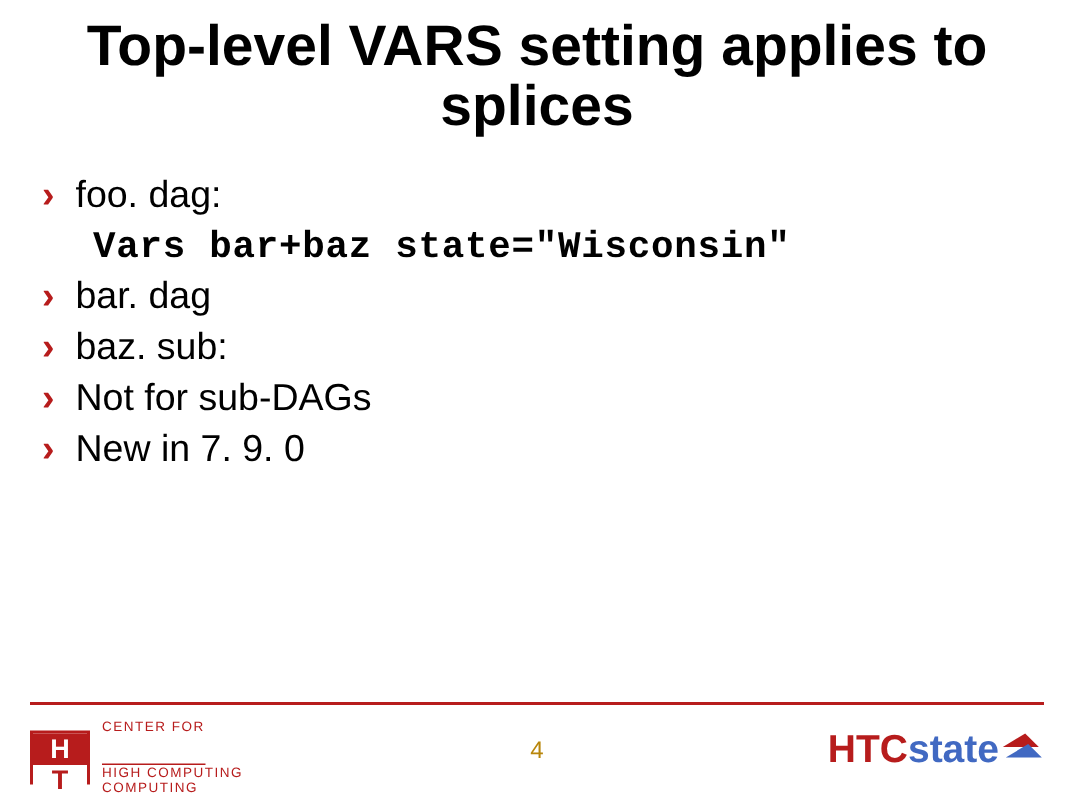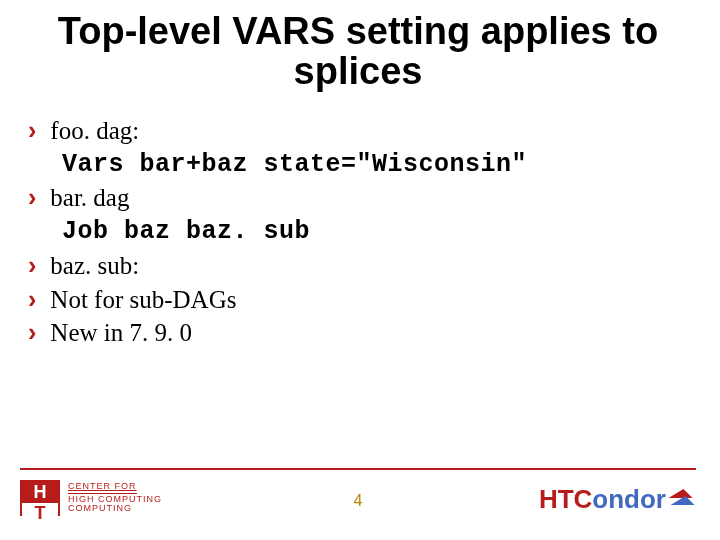--- a/index.html
+++ b/index.html
@@ -2,31 +2,31 @@
 <html><head>
 <meta charset="utf-8">
 <style>
   * { box-sizing: border-box; margin: 0; padding: 0; }
   html, body { width: 720px; height: 540px; overflow: hidden; font-family: Arial, Helvetica, sans-serif; background: #fff; }
   .slide { width: 716px; height: 540px; position: relative; padding: 12px 28px 0 28px; color: #000; }
   .title { font-size: 38px; font-weight: bold; text-align: center; line-height: 1.05; margin-bottom: 22px; }
   .content { font-size: 25px; line-height: 1.35; }
   .bullet { display: flex; align-items: flex-start; }
   .bullet .marker { color: #b71c1c; font-weight: bold; margin-right: 14px; line-height: 1.35; font-family: Arial, sans-serif; }
-  .bullet .txt { flex: 1; font-family: Liberation Serif, serif; }
+  .bullet .txt { flex: 1; }
   .mono { font-family: "Courier New", Courier, monospace; font-weight: bold; letter-spacing: 0.5px; }
   .code-line { padding-left: 34px; }
   .pagenum { position: absolute; left: 0; right: 0; bottom: 30px; text-align: center; font-size: 16px; color: #b8860b; }
   .footer { position: absolute; left: 20px; right: 20px; bottom: 12px; height: 60px; border-top: 2px solid #b71c1c; }
   .logo-left { position: absolute; left: 0; top: 10px; display: flex; align-items: center; }
   .ht-box { width: 40px; height: 36px; display: flex; flex-direction: column; border: 2px solid #b71c1c; margin-right: 8px; }
   .ht-box .top { flex:1; background:#b71c1c; color:#fff; display:flex; align-items:center; justify-content:center; font-size:18px; font-weight:bold; }
   .ht-box .bot { flex:1; background:#fff; color:#b71c1c; display:flex; align-items:center; justify-content:center; font-size:18px; font-weight:bold; }
   .htc-text { font-size: 9px; color:#b71c1c; line-height:1.1; letter-spacing:1px; }
-  .htc-text .line1 { border-bottom:1px solid #b71c1c; display:inline-block; padding-bottom:1px; margin-bottom:1px;text-decoration:underline; }
+  .htc-text .line1 { border-bottom:1px solid #b71c1c; display:inline-block; padding-bottom:19px; margin-bottom:1px; }
   .logo-right { position: absolute; right: 0; top: 14px; display:flex; align-items:center; }
   .condor-text { font-size: 26px; font-weight: bold; display:flex; align-items:center; }
   .condor-text .ht { color:#b71c1c; }
   .condor-text .c  { color:#4169c2; }
   .condor-bird { margin-left:4px; position:relative; width:26px; height:22px; }
   .wing1 { position:absolute; left:0; top:0; width:0; height:0; border-left:12px solid transparent; border-right:12px solid transparent; border-bottom:9px solid #b71c1c; transform: skewX(-18deg); }
   .wing2 { position:absolute; left:2px; top:7px; width:0; height:0; border-left:12px solid transparent; border-right:12px solid transparent; border-bottom:9px solid #4169c2; transform: skewX(-18deg); }
 </style>
 </head>
 <body>
@@ -39,21 +39,20 @@
     <div class="bullet">
       <span class="marker">›</span>
       <span class="txt">foo. dag:</span>
     </div>
     <div class="code-line mono">Vars bar+baz state="Wisconsin"</div>
 
     <div class="bullet">
       <span class="marker">›</span>
       <span class="txt">bar. dag</span>
     </div>
-    <div class="code-line mono">Job baz baz. sub</div>
 
     <div class="bullet">
       <span class="marker">›</span>
       <span class="txt">baz. sub:</span>
     </div>
 
     <div class="bullet">
       <span class="marker">›</span>
       <span class="txt">Not for sub-DAGs</span>
     </div>
@@ -75,21 +74,21 @@
       </div>
       <div class="htc-text">
         <span class="line1">CENTER FOR</span><br>
         <span>HIGH COMPUTING</span><br>
         <span>COMPUTING</span>
       </div>
     </div>
     <div class="logo-right">
       <span class="condor-text">
         <span class="ht">HTC</span>
-          <span class="c">ondor</span>
+          <span class="c">state</span>
       </span>
       <span class="condor-bird">
         <span class="wing1"></span>
           <span class="wing2"></span>
       </span>
     </div>
   </div>
 </div>
 
 </body></html>

